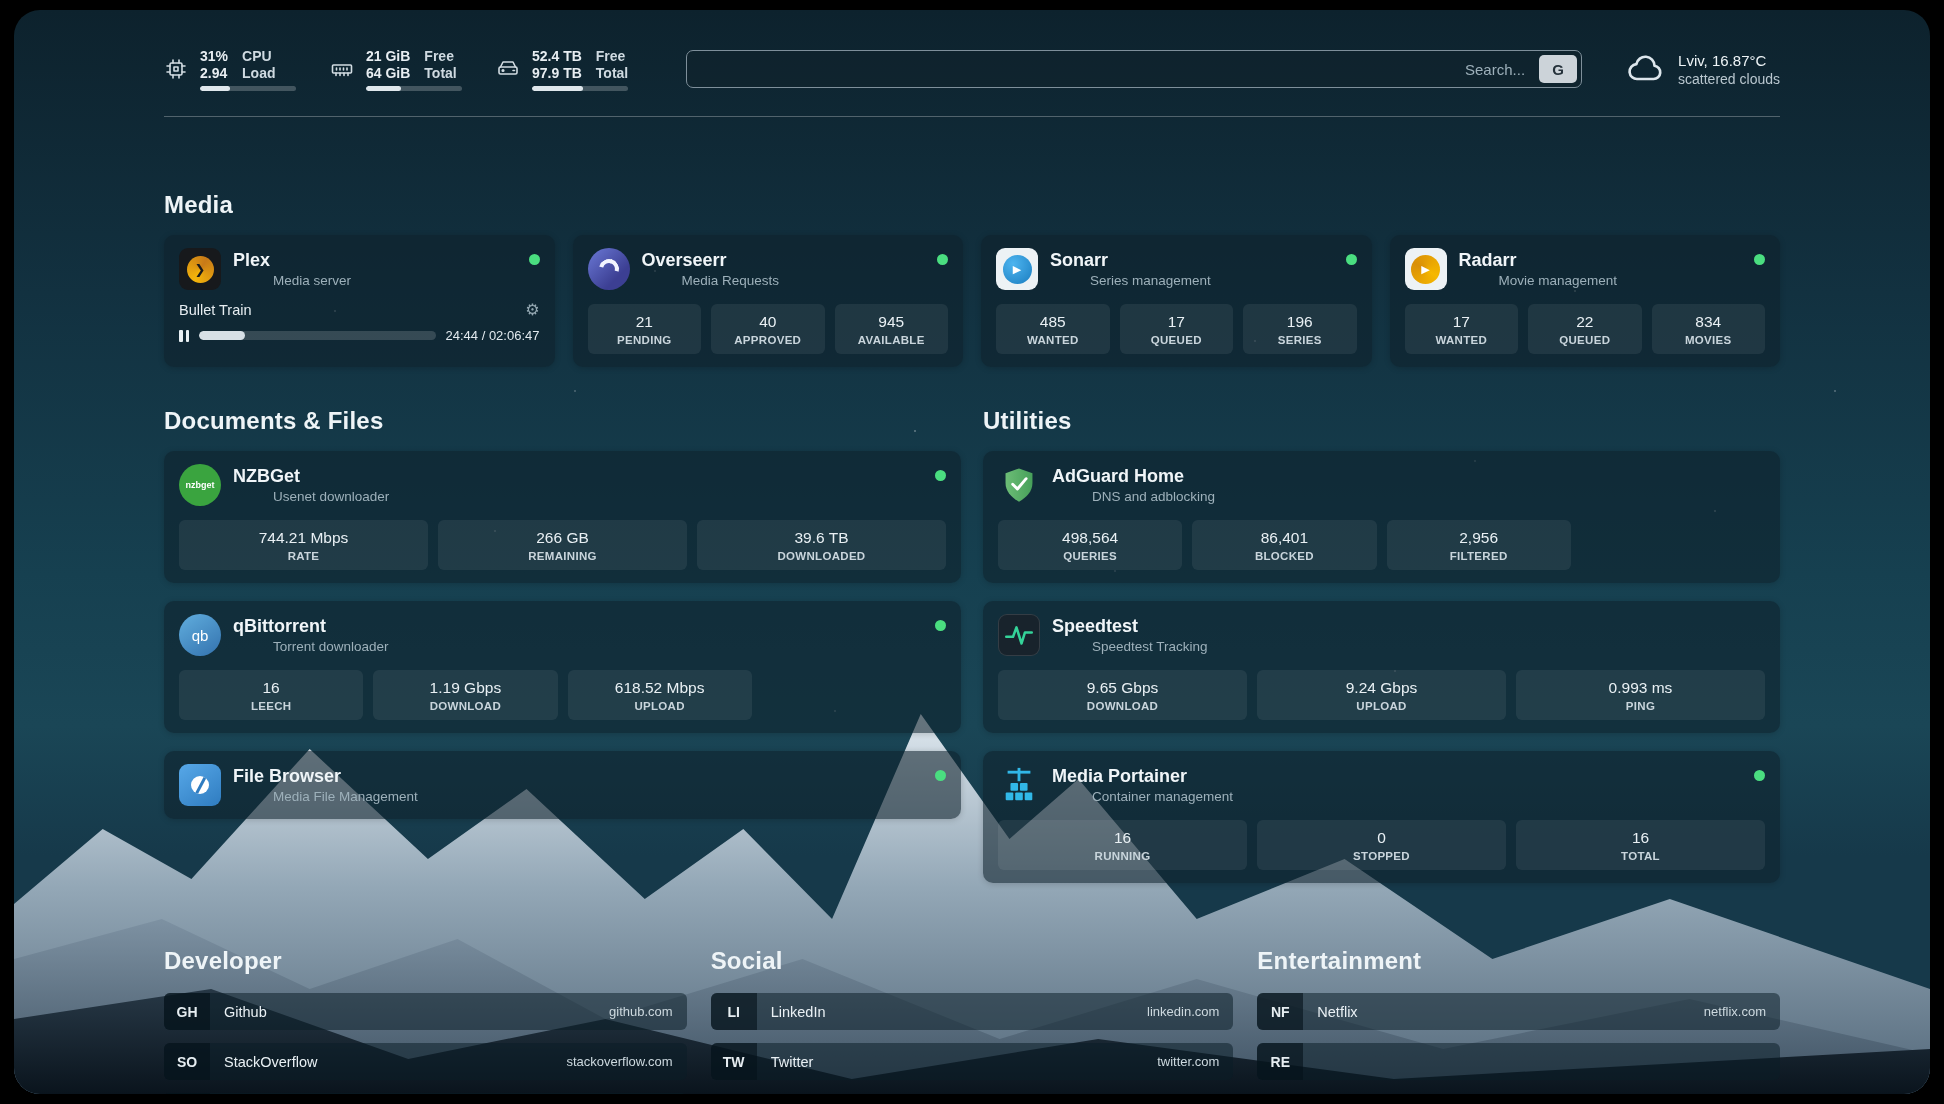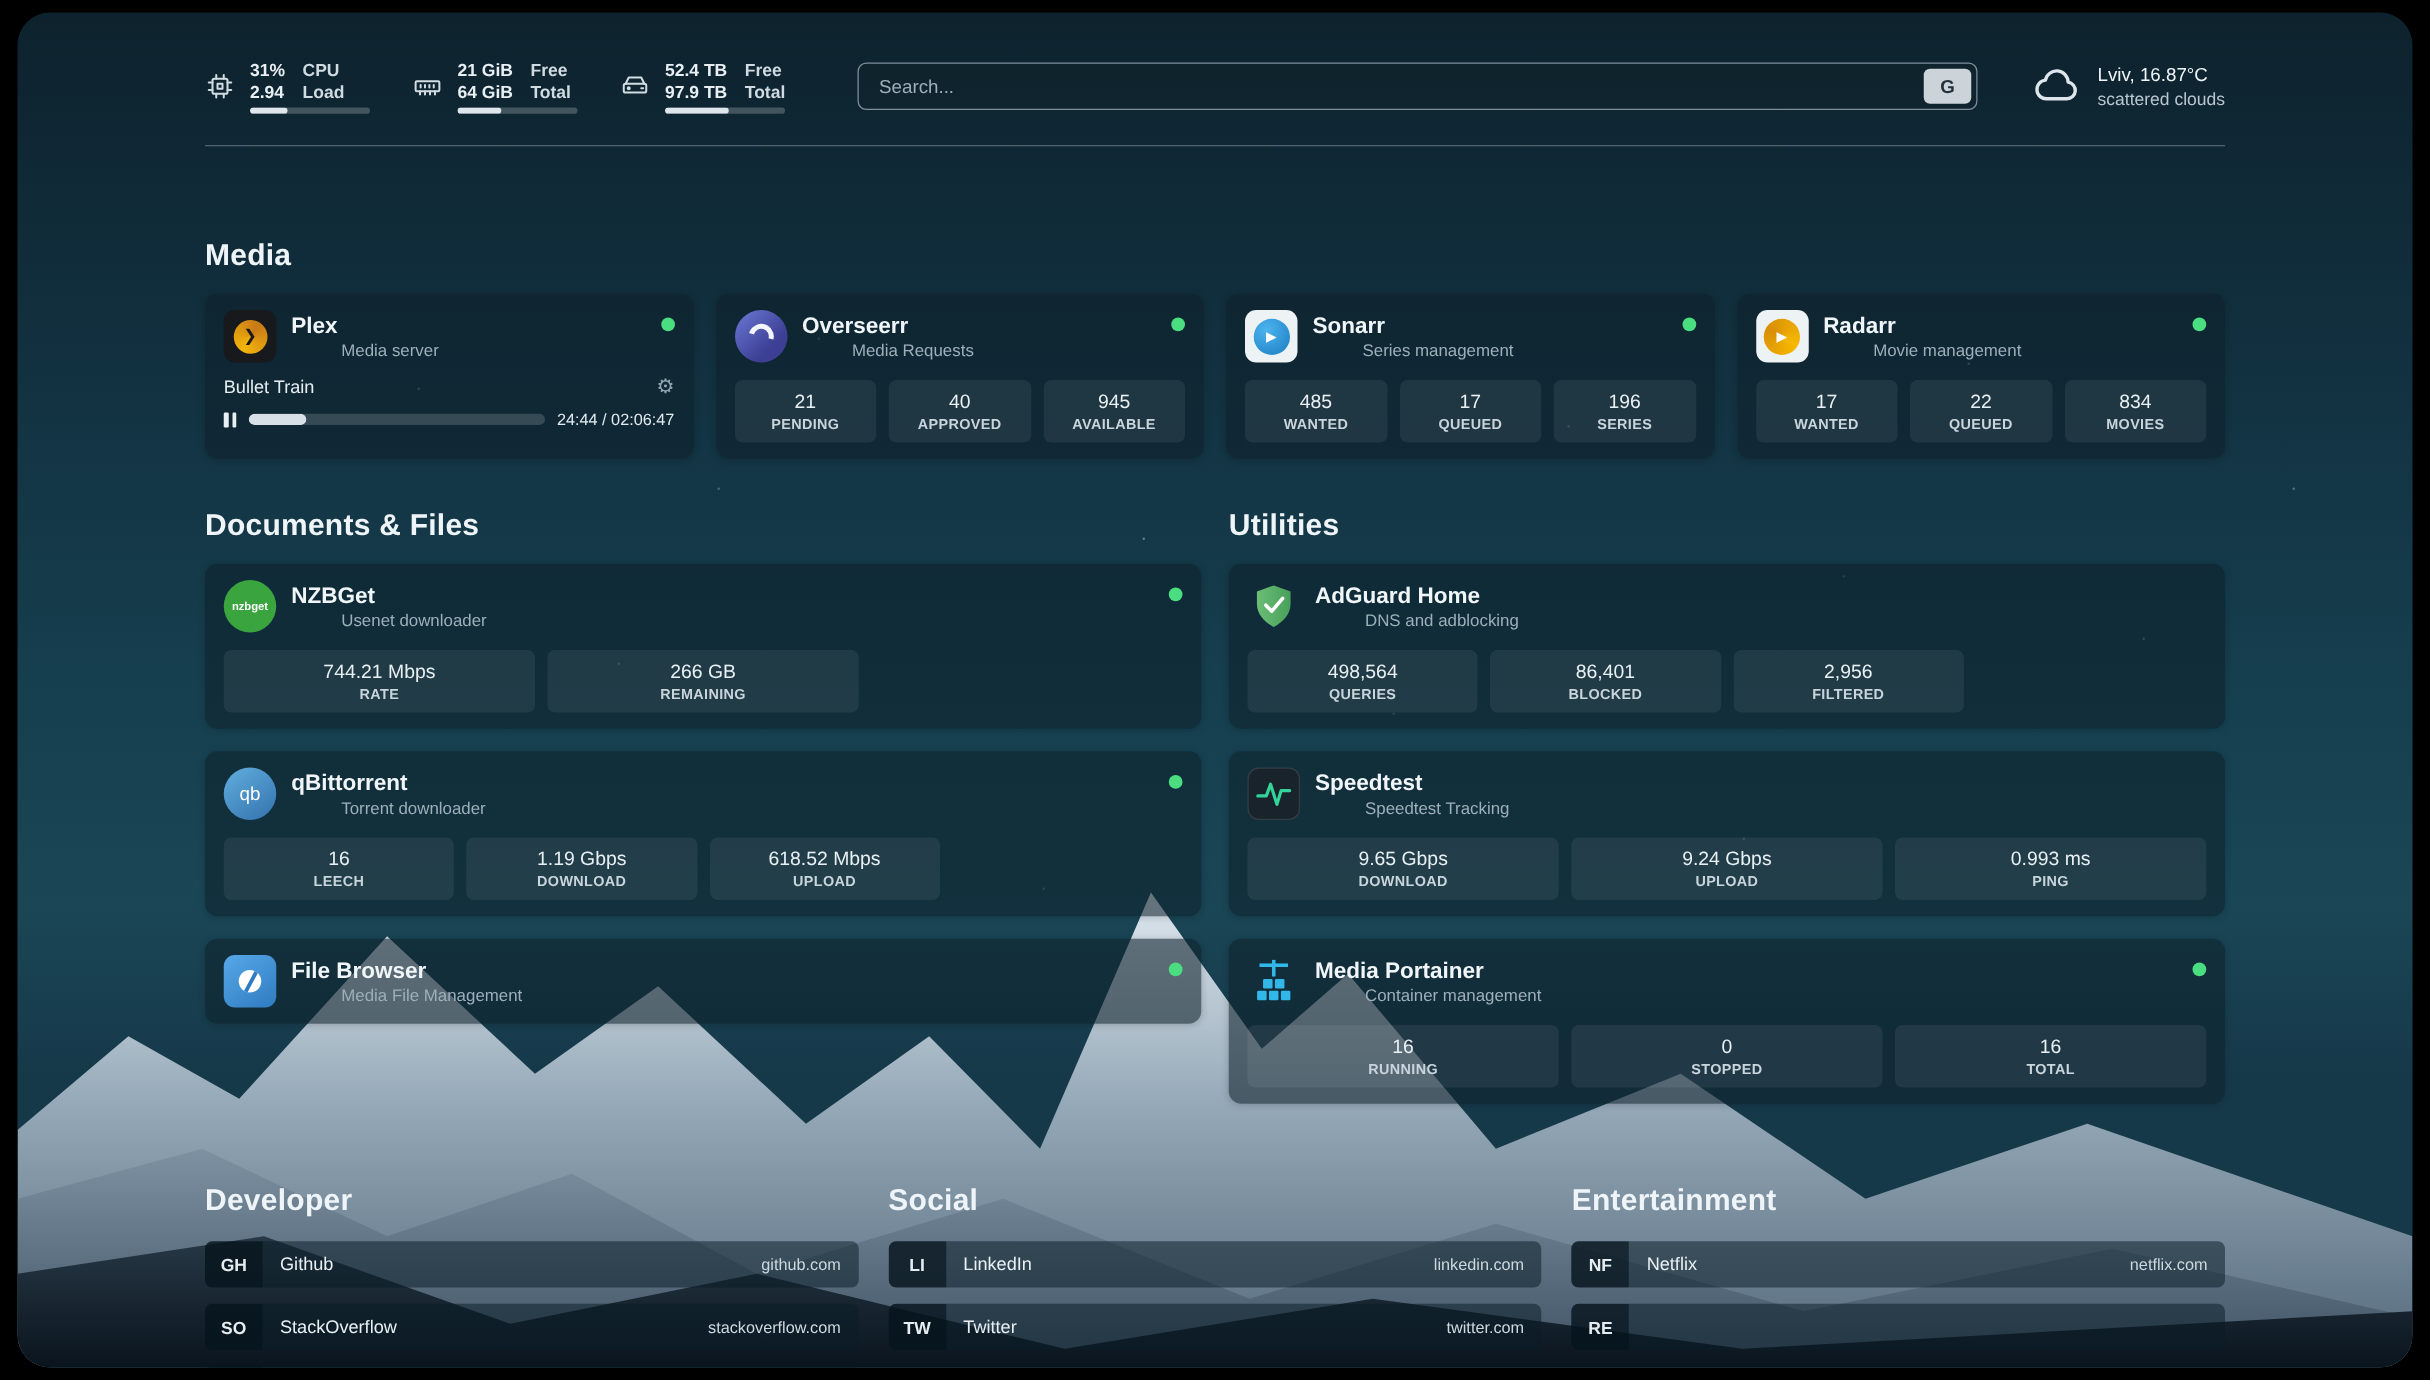--- a/index.html
+++ b/index.html
@@ -29,21 +29,21 @@
   .w-body { display:flex; flex-direction:column; gap:4px; }
   .w-rows { display:flex; gap:14px; font-size:14px; line-height:17px; }
   .w-col { display:flex; flex-direction:column; }
   .w-col.right { color:#cfdae1; }
   .w-bar { width:96px; height:5px; border-radius:3px; background:rgba(255,255,255,.22); overflow:hidden; }
   .w-bar > div { height:100%; background:#dfe7ec; border-radius:3px; }
 
   .search-wrap { position:relative; flex:1; margin:0 44px 0 24px; }
   .search-input { width:100%; height:38px; border-radius:7px; border:1px solid #7e8f9a;
     background:rgba(16,34,44,.55); color:#e8eef2; font-size:15px; padding:0 56px 0 16px; outline:none;
-    font-family:"Liberation Sans","DejaVu Sans",sans-serif; }
+    font-family:"Liberation Sans","DejaVu Sans",sans-serif;text-align:right; }
   .search-input::placeholder { color:#9db0ba; }
   .search-btn { position:absolute; right:5px; top:5px; width:38px; height:28px; border:none;
     border-radius:5px; background:#ccd3d9; color:#24313a; font-weight:bold; font-size:15px; cursor:pointer; }
 
   .weather { display:flex; align-items:center; gap:12px; }
   .weather .w-icon { width:40px; height:40px; }
   .weather-lines { display:flex; flex-direction:column; gap:2px; }
   .weather-loc { font-size:15px; color:#eef4f7; }
   .weather-cond { font-size:14px; color:#b9c7cf; }
 
@@ -380,20 +380,24 @@
             </div>
             <div class="stats c3">
               <div class="stat">
                 <div class="stat-value">744.21 Mbps</div>
                 <div class="stat-label">RATE</div>
               </div>
               <div class="stat">
                 <div class="stat-value">266 GB</div>
                 <div class="stat-label">REMAINING</div>
               </div>
+              <div class="stat">
+                <div class="stat-value">39.6 TB</div>
+                <div class="stat-label">DOWNLOADED</div>
+              </div>
             </div>
           </div>
 
           <div class="card">
             <div class="svc-head">
               <div class="svc-icon">
                   <div class="qb-circle">qb</div>
                 </div>
               <div class="svc-meta">
                 <div class="svc-name">qBittorrent</div>

